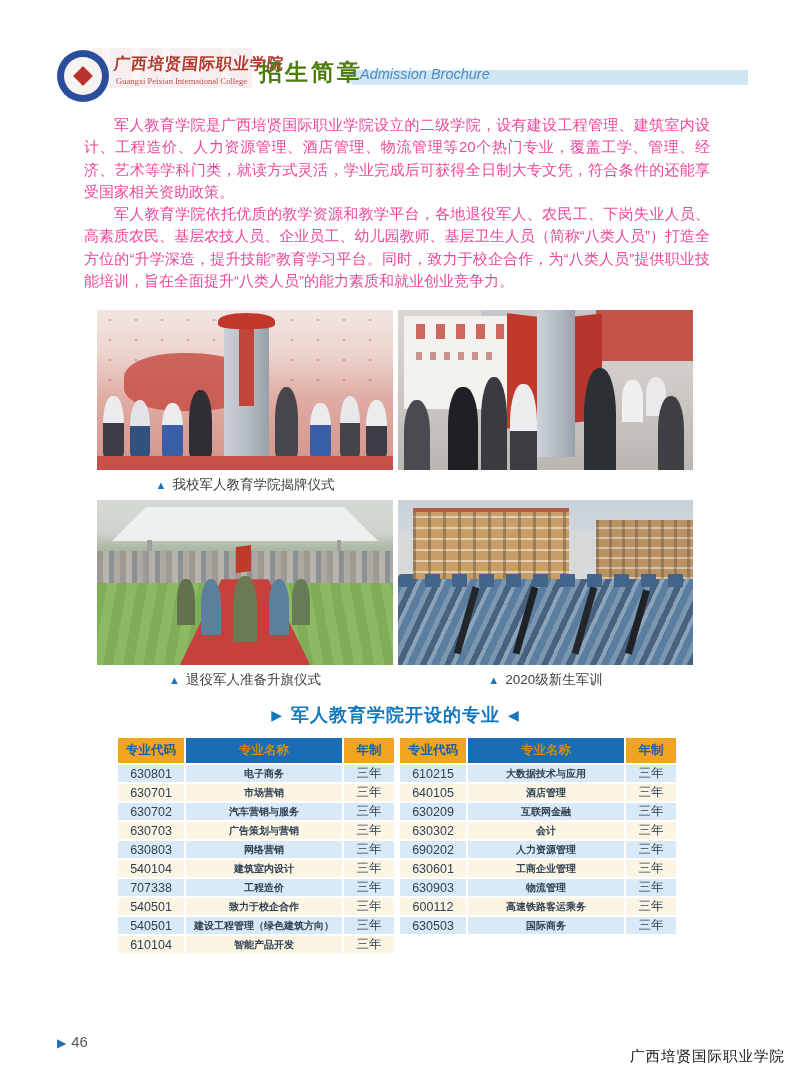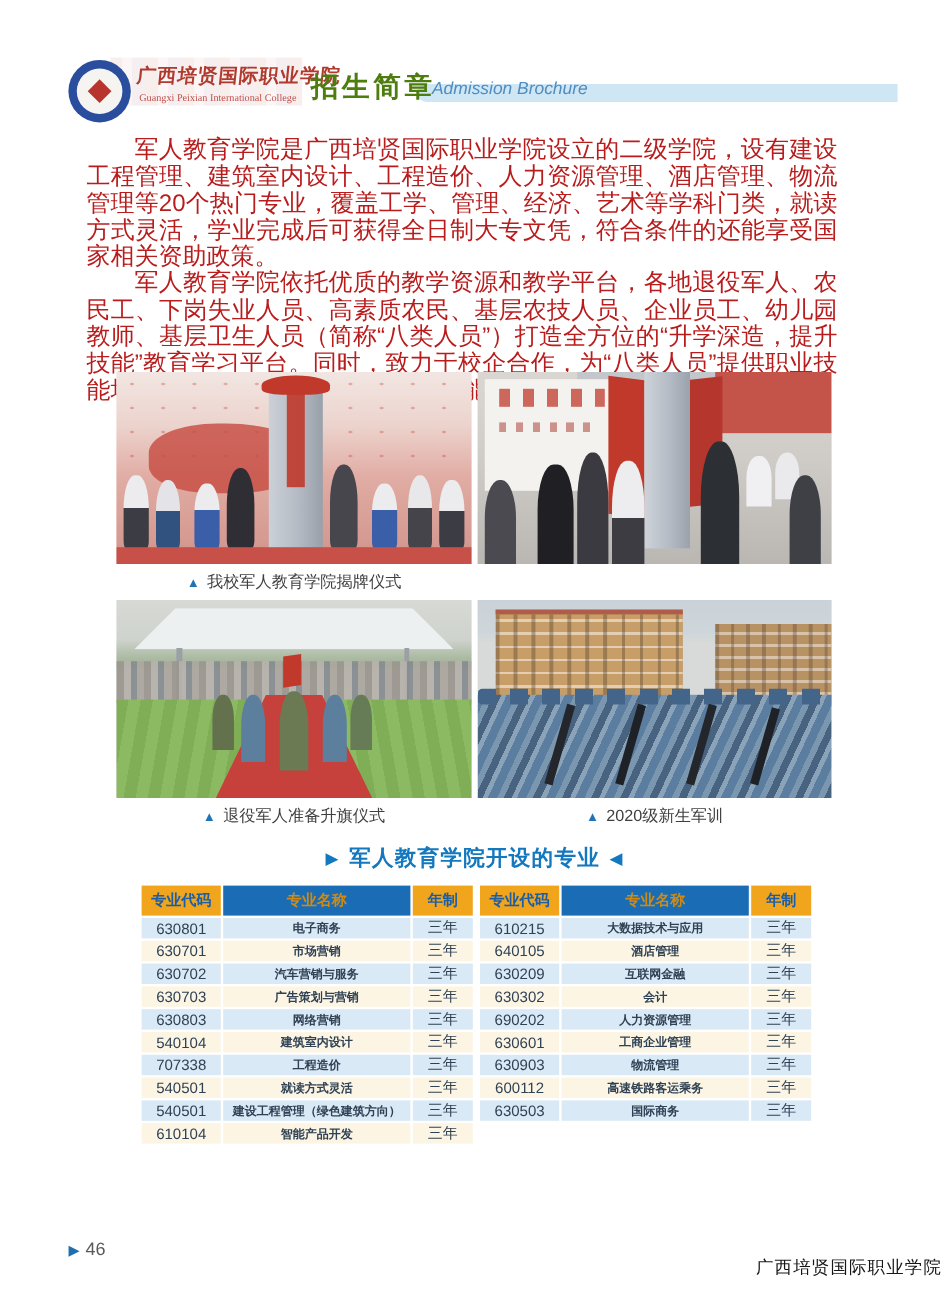--- a/index.html
+++ b/index.html
@@ -22,22 +22,22 @@
   .logo-cn { position:absolute; left:114px; top:55px; width:160px; font-size:16px; line-height:18px;
     font-weight:bold; color:#b03a2e; font-family:"Liberation Serif","DejaVu Serif",serif;
     letter-spacing:1px; white-space:nowrap; transform:skewX(-6deg); }
   .logo-en { position:absolute; left:116px; top:76px; width:180px; font-size:8.5px; color:#c0504d;
     font-family:"Liberation Serif","DejaVu Serif",serif; white-space:nowrap; }
   .hdr-title { position:absolute; left:259px; top:57px; font-size:23px; font-weight:bold;
     color:#4d7c0f; letter-spacing:3px; }
   .hdr-sub { position:absolute; left:360px; top:66px; font-size:14.5px; font-style:italic;
     color:#4f8cbf; }
   
-  .intro { position:absolute; left:72px; top:114px; width:626px; font-size:20px; line-height:22.3px;
-    color:#b91c1c; text-align:justify; }
+  .intro { position:absolute; left:84px; top:114px; width:626px; font-size:15px; line-height:22.3px;
+    color:#ec4899; text-align:justify; }
   .intro p { margin:0; text-indent:2em; }
   
   .photo { position:absolute; overflow:hidden; background:#ddd; }
   .photo * { position:absolute; }
   .ph1 { left:97px;  top:310px; width:296px; height:160px; }
   .ph2 { left:398px; top:310px; width:295px; height:160px; }
   .ph3 { left:97px;  top:500px; width:296px; height:165px; }
   .ph4 { left:398px; top:500px; width:295px; height:165px; }
   .caption { position:absolute; text-align:center; font-size:13.5px; color:#3f3f3f; }
   .cap1 { left:97px;  top:476px; width:296px; }
@@ -286,21 +286,21 @@
           <td class="cell-name">建筑室内设计</td>
           <td>三年</td>
         </tr>
       <tr>
           <td>707338</td>
           <td class="cell-name">工程造价</td>
           <td>三年</td>
         </tr>
       <tr>
           <td>540501</td>
-          <td class="cell-name">就读方式灵活</td>
+          <td class="cell-name">致力于校企合作</td>
           <td>三年</td>
         </tr>
       <tr>
           <td>540501</td>
           <td class="cell-name">建设工程管理（绿色建筑方向）</td>
           <td>三年</td>
         </tr>
       <tr>
           <td>610104</td>
           <td class="cell-name">智能产品开发</td>

